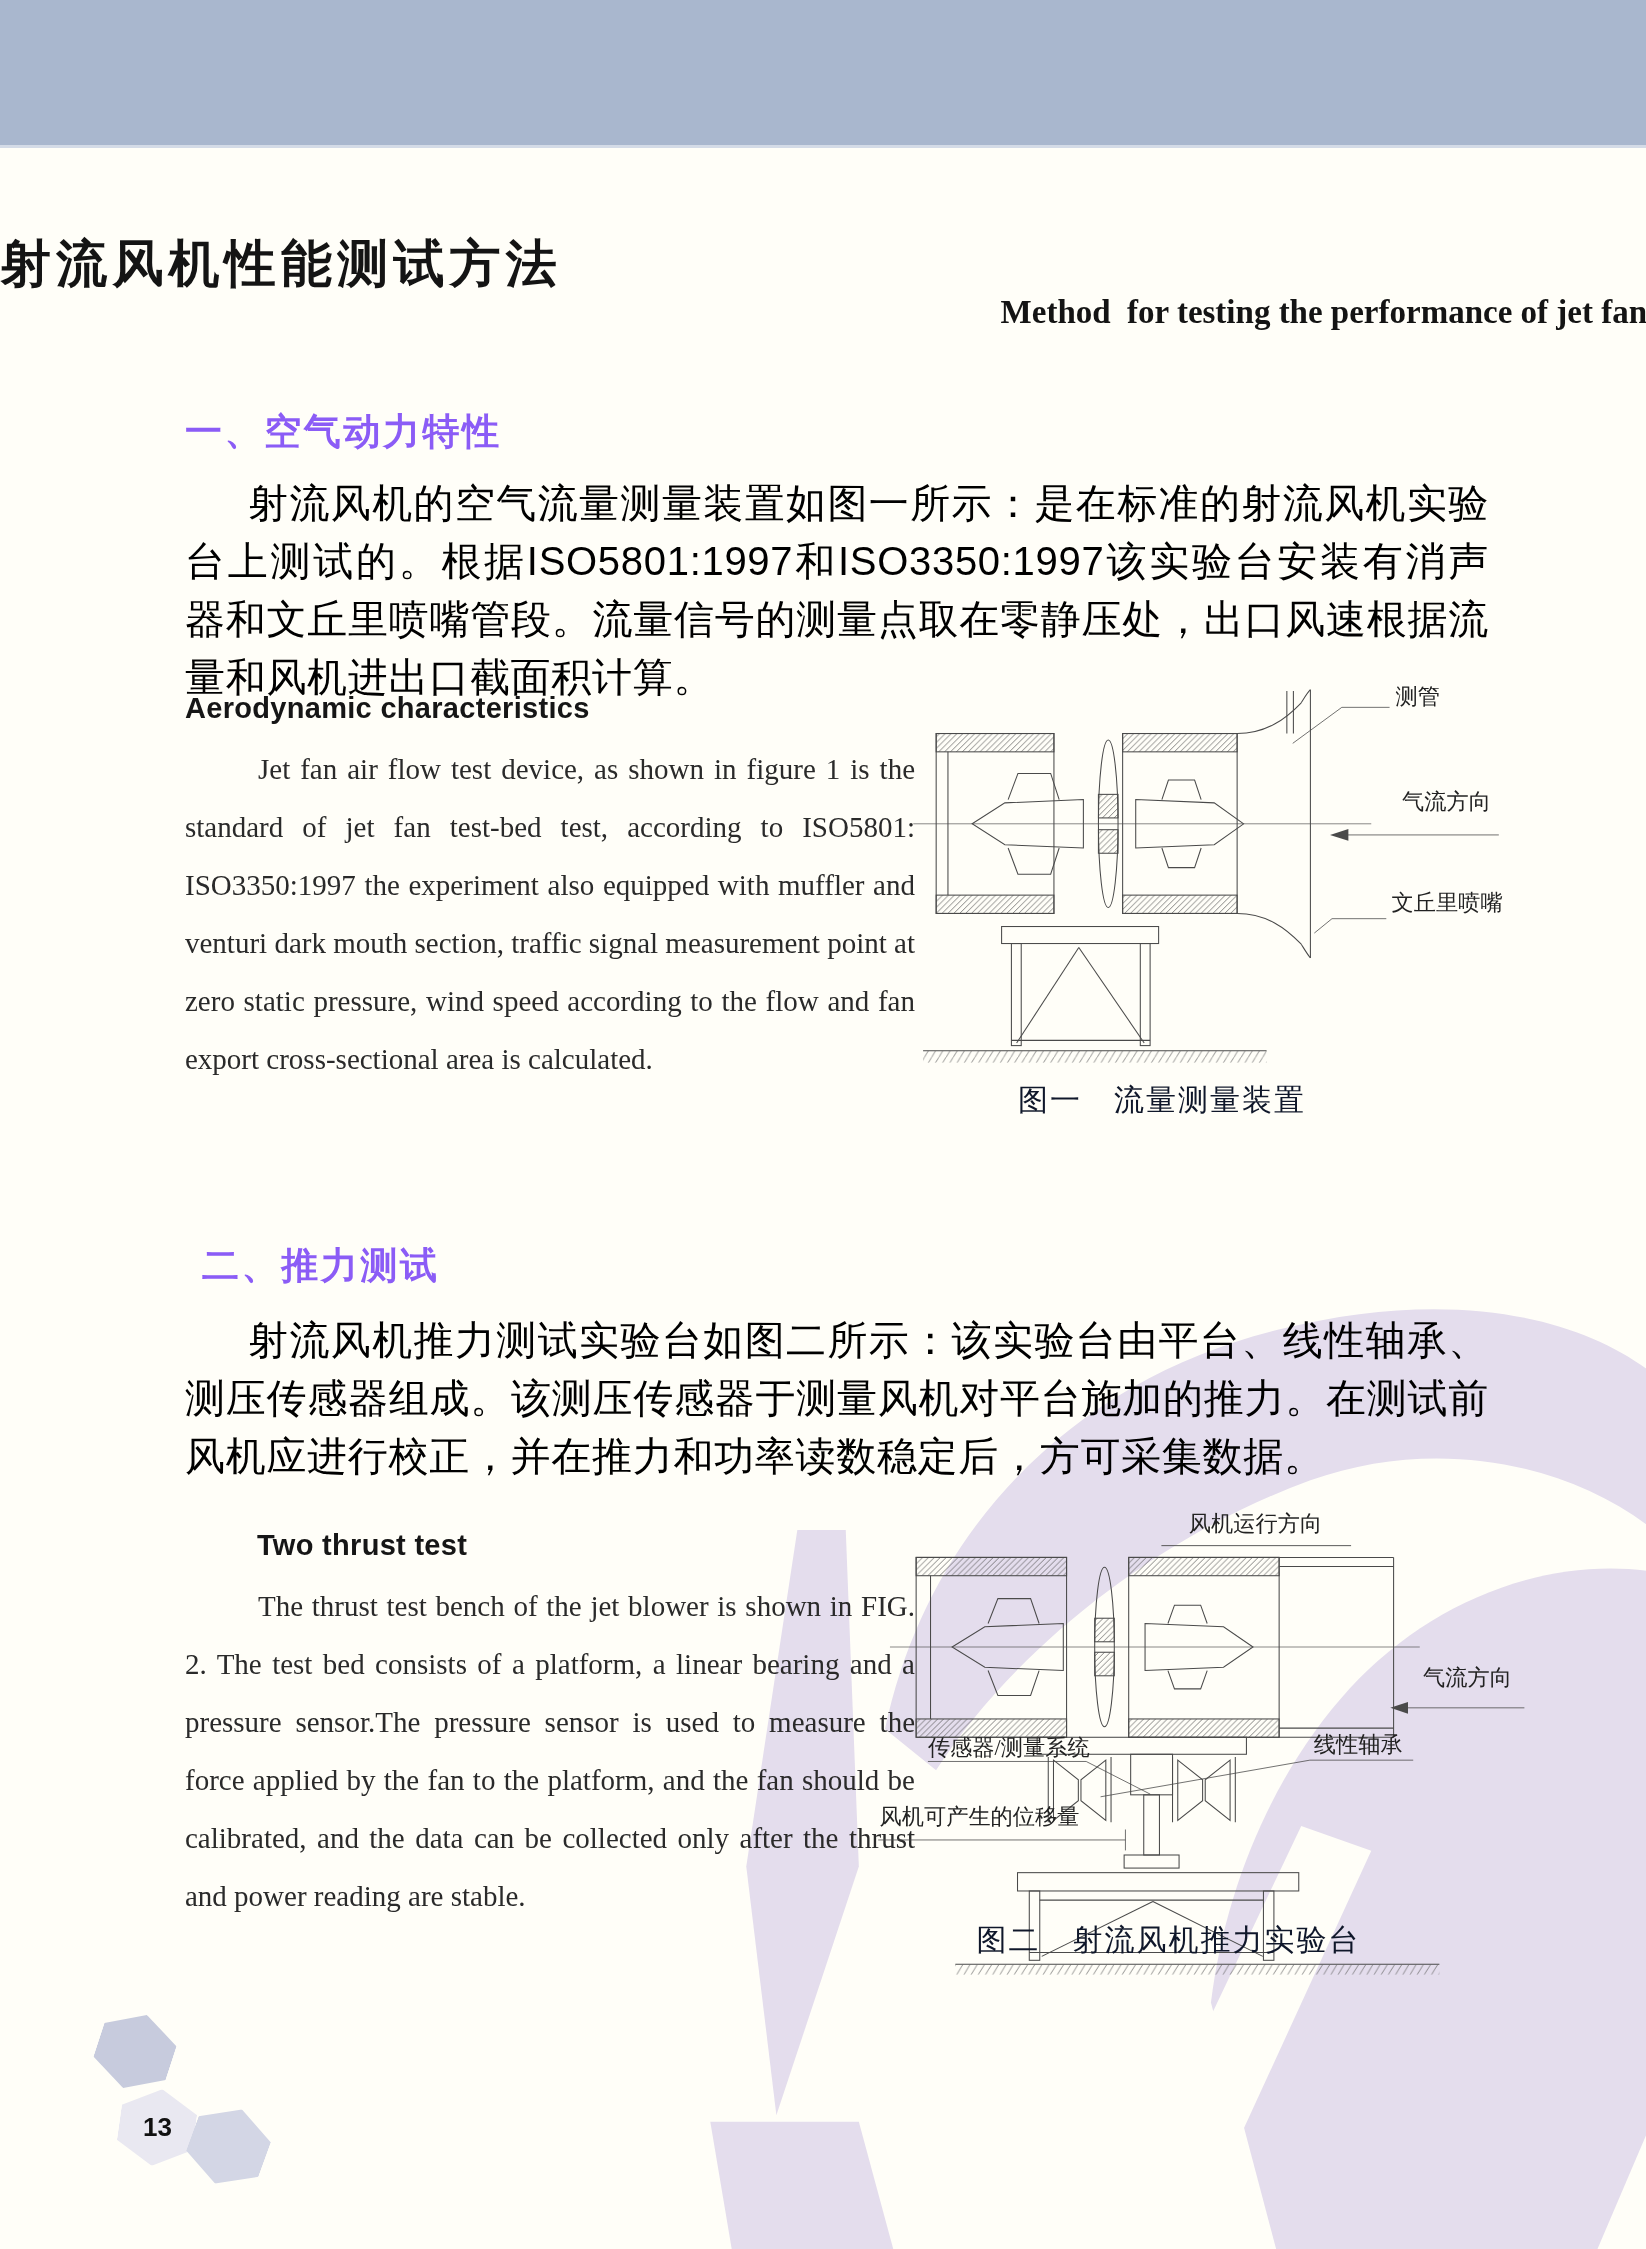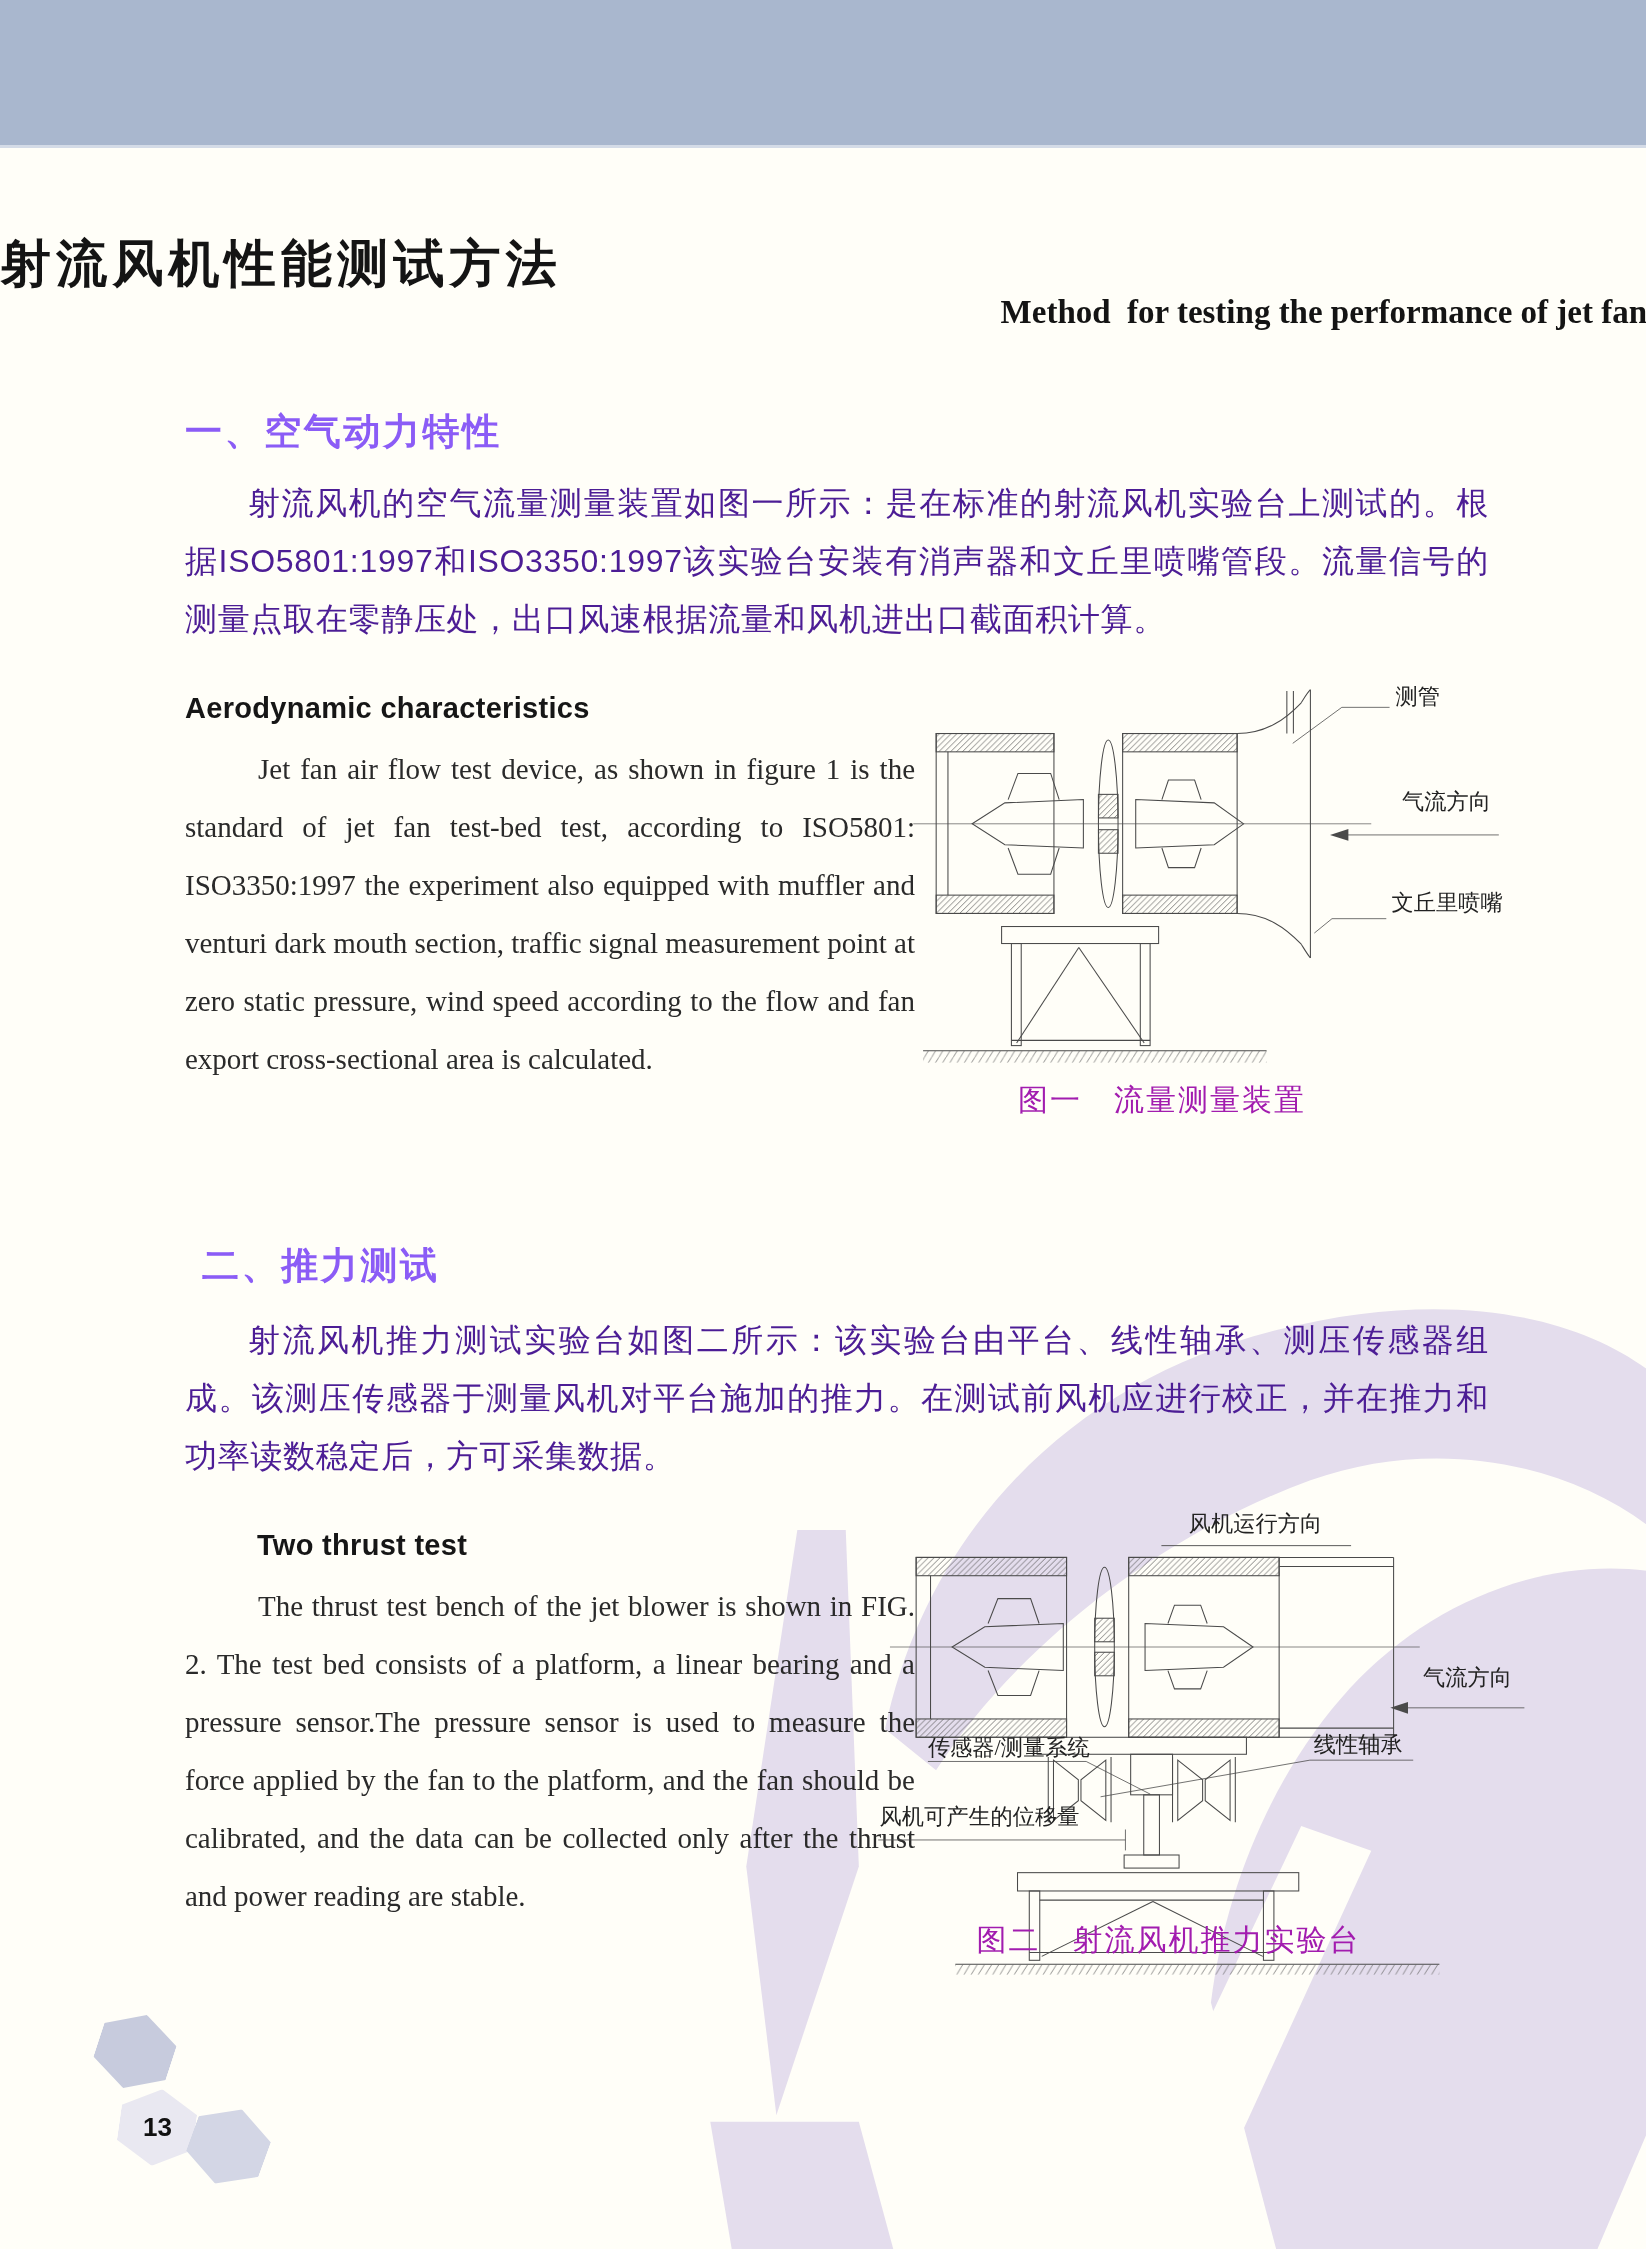--- a/index.html
+++ b/index.html
@@ -8,26 +8,26 @@
     background:#fffef8;color:#1f1f1f;
     font-family:"Liberation Sans",sans-serif;
   }
   .abs{position:absolute}
   .band{left:0;top:0;width:1647px;height:145px;background:#a9b7ce;border-bottom:3.9px solid #d4dbe7}
   .deco{left:0;top:0;width:1647px;height:2250px}
   .title-zh{left:0;top:230px;width:1647px;font-size:51px;font-weight:800;letter-spacing:5.2px;color:#141414}
   .title-en{left:0;top:294px;width:1647px;text-align:right;font-size:33px;font-weight:700;
             font-family:"Liberation Serif",serif;white-space:pre;color:#141414}
   .h-zh{font-size:37px;font-weight:700;letter-spacing:2.6px;color:#8b5cf6}
-  .p-zh{font-size:32px;line-height:58px;text-align:justify;letter-spacing:0.7px;color:#4c1d95}
+  .p-zh{font-size:40px;line-height:58px;text-align:justify;letter-spacing:0.7px;color:#000000}
   .indent-zh{text-indent:63px}
   .h-en{font-size:29px;font-weight:600;letter-spacing:0.3px;color:#161616}
   .p-en{font-family:Liberation Serif, serif;font-size:29px;line-height:58px;text-align:justify;
         text-indent:73px;color:#2a2a2a}
-  .caption{font-family:"Liberation Serif",serif;font-size:30px;letter-spacing:2px;text-align:center;color:#a21caf}
+  .caption{font-family:"Liberation Serif",serif;font-size:30px;letter-spacing:2px;text-align:center;color:#0f172a}
   .fig{position:absolute}
   .dlabel{font-family:"Liberation Serif",serif;font-size:34px;fill:#222}
   .hex{position:absolute;clip-path:polygon(50% 0,100% 27%,100% 73%,50% 100%,0 73%,0 27%)}
   .hex1{left:97px;top:2013px;width:76px;height:77px;background:#c7cbdd;transform:rotate(18deg)}
   .hex2{left:119px;top:2089px;width:76px;height:77px;background:#e9e8f1;transform:rotate(8deg);
         display:flex;align-items:center;justify-content:center}
   .hex3{left:190px;top:2107px;width:77px;height:79px;background:#d3d6e5;transform:rotate(20deg)}
   .pagenum{font-weight:700;font-size:26px;color:#111;transform:rotate(-8deg)}
 </style>
 </head>

